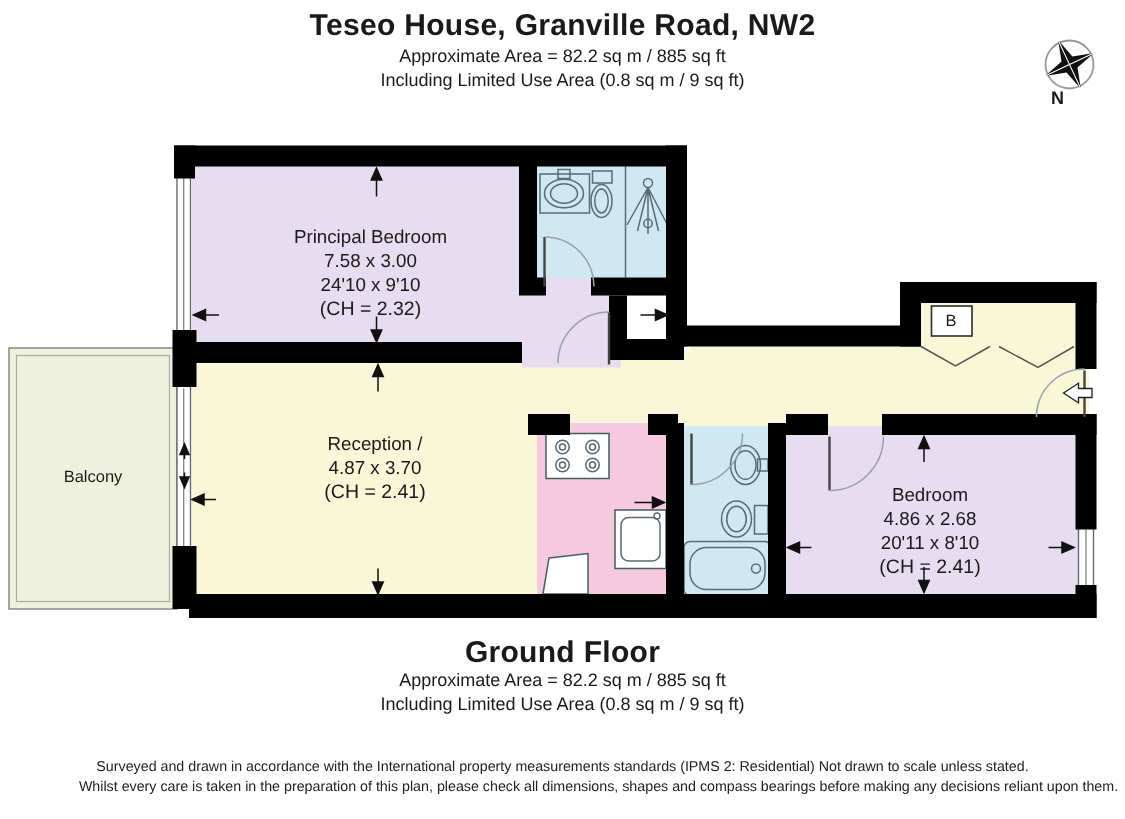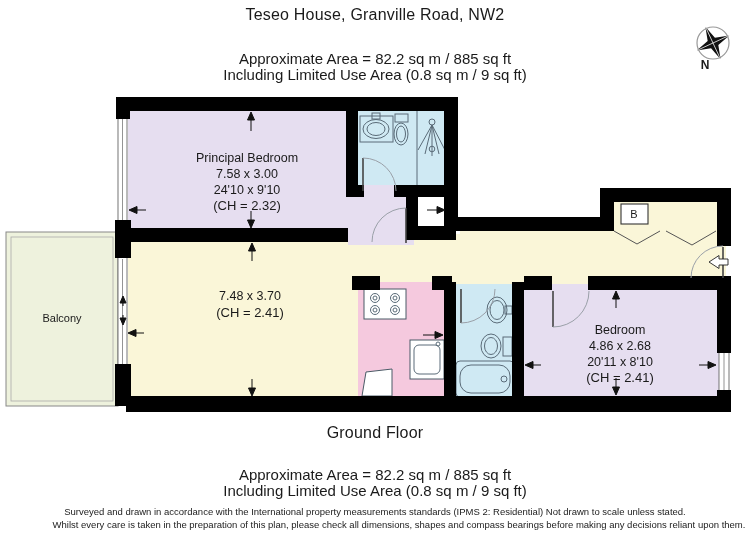--- a/index.html
+++ b/index.html
@@ -1,21 +1,21 @@
 <!DOCTYPE html>
 <html><head>
 <meta charset="utf-8">
 <style>
   html,body{margin:0;padding:0;background:#fff;}
   .canvas{position:relative;width:750px;height:546px;background:#fff;overflow:hidden;
           font-family:"Liberation Sans", sans-serif;color:#1a1a1a;}
   .abs{position:absolute;}
   .ctr{transform:translateX(-50%);text-align:center;white-space:nowrap;}
-  .title{font-size:16px;font-weight:normal;letter-spacing:.2px;}
-  .sub{font-size:15px;margin-top:20px;}
+  .title{font-size:20px;font-weight:bold;letter-spacing:.2px;}
+  .sub{font-size:12px;}
   .roomlbl{font-size:12.5px;line-height:16px;}
   .roomlbl .ch{font-size:13px;}
   .rec{line-height:15.5px;}
   .small-lbl{font-size:11px;}
   .b-lbl{font-size:11px;}
   .in-lbl{font-size:15px;margin-left:26px;}
   .n-lbl{font-size:12px;font-weight:bold;}
   .foot{font-size:9.5px;color:#222;}
   svg{position:absolute;left:0;top:0;}
   .fx{stroke:#5a6b78;stroke-width:1;fill:none;}
@@ -210,21 +210,22 @@
   <div class="abs ctr n-lbl" style="left:705px;top:58px;">N</div>
 
   <div class="abs ctr roomlbl" style="left:247px;top:150px;">
     <div>Principal Bedroom</div>
     <div>7.58 x 3.00</div>
     <div>24'10 x 9'10</div>
     <div class="ch">(CH = 2.32)</div>
   </div>
 
   <div class="abs ctr roomlbl rec" style="left:250px;top:289px;">
-    <div>7.48 x 3.70</div>
+    <div>Reception /</div>
+    <div>4.87 x 3.70</div>
     <div class="ch">(CH = 2.41)</div>
   </div>
 
   <div class="abs ctr roomlbl" style="left:620px;top:322px;">
     <div>Bedroom</div>
     <div>4.86 x 2.68</div>
     <div>20'11 x 8'10</div>
     <div class="ch">(CH = 2.41)</div>
   </div>
 

